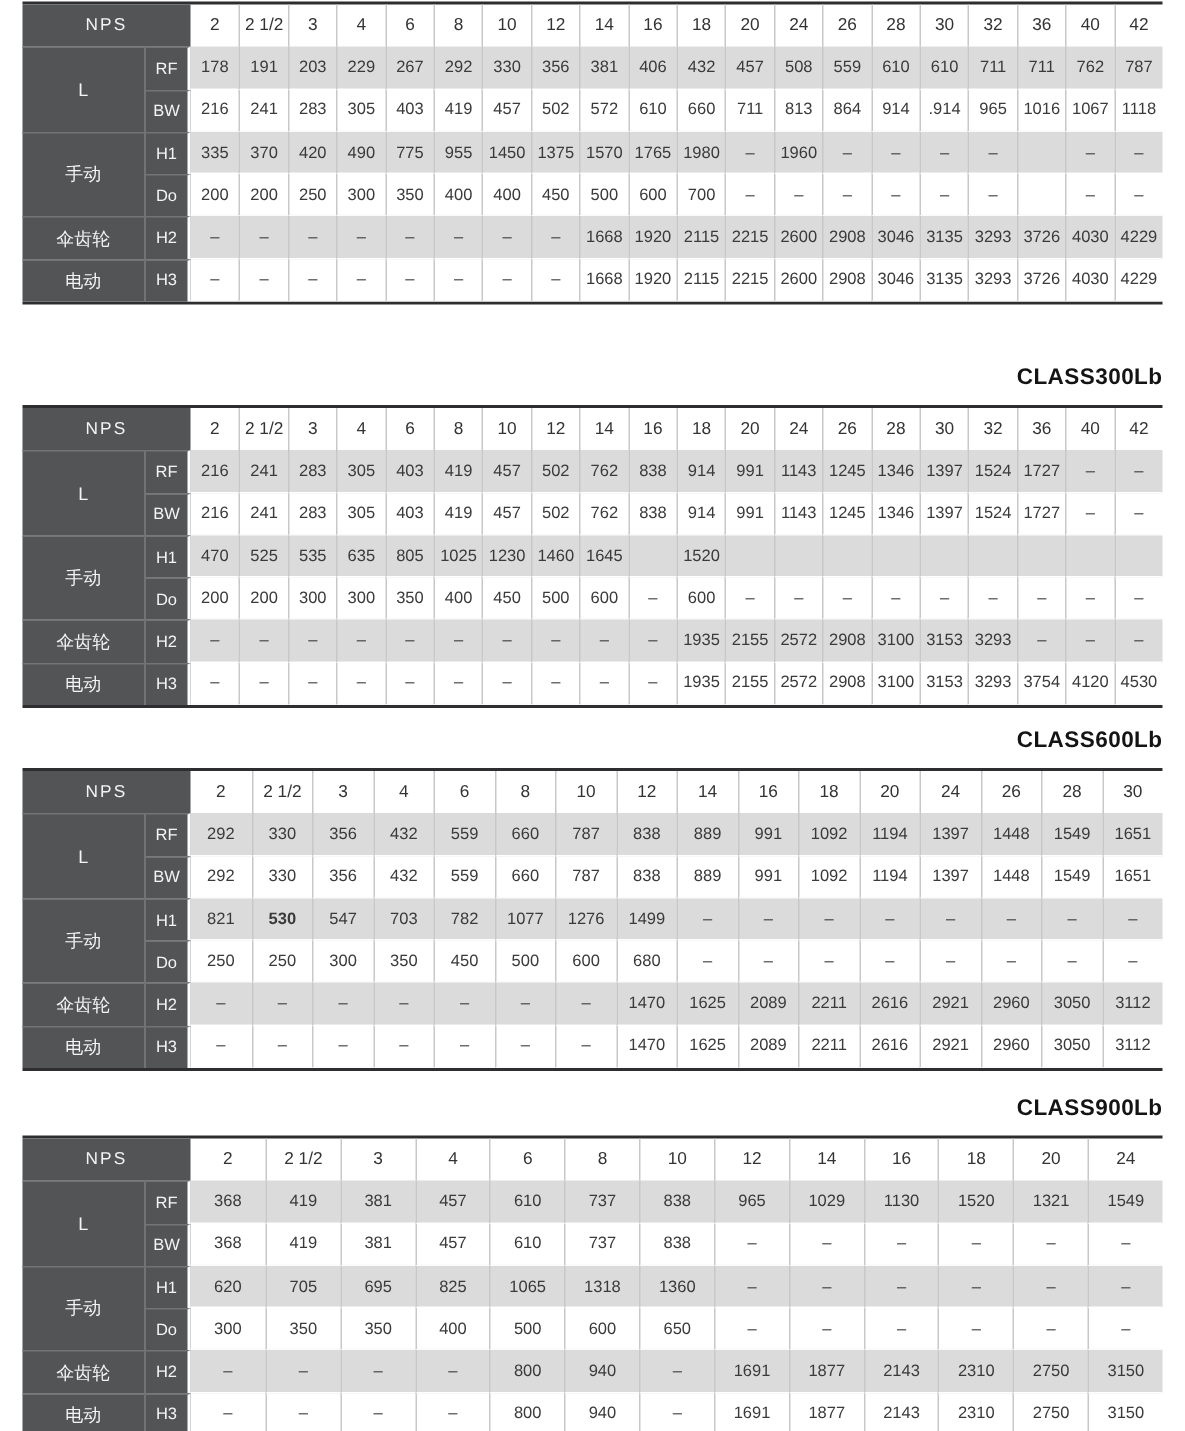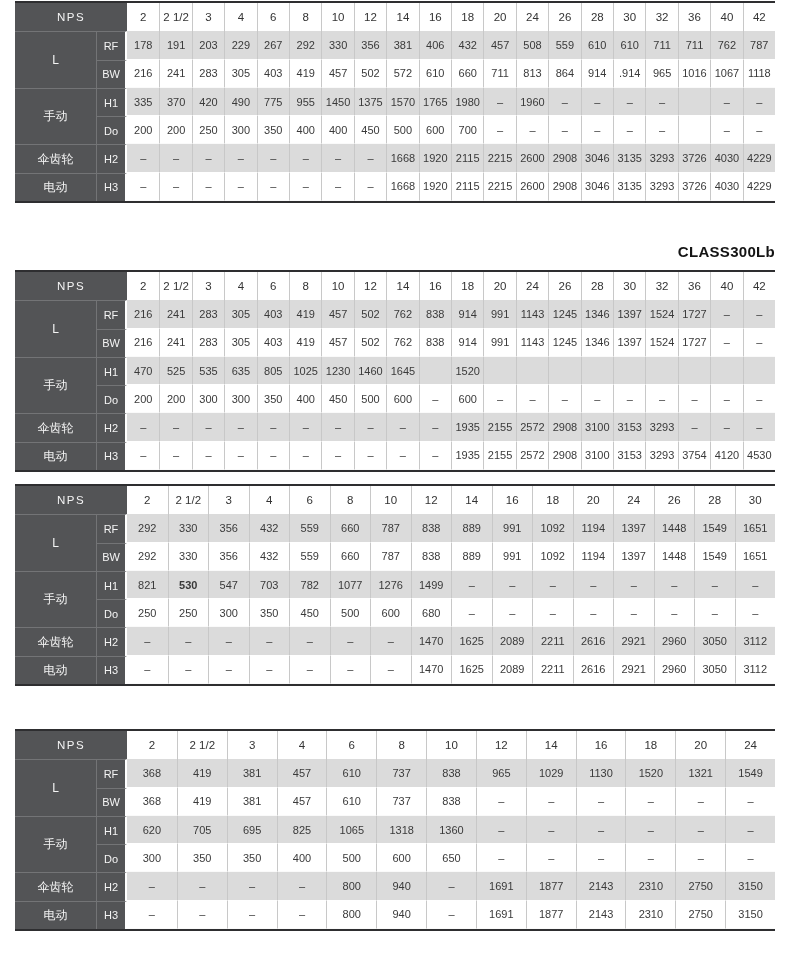--- a/index.html
+++ b/index.html
@@ -347,20 +347,21 @@
       <div class="cell data vline" style="grid-row: 7;">3100</div>
       <div class="cell data vline" style="grid-row: 7;">3153</div>
       <div class="cell data vline" style="grid-row: 7;">3293</div>
       <div class="cell data vline" style="grid-row: 7;">3754</div>
       <div class="cell data vline" style="grid-row: 7;">4120</div>
       <div class="cell data vline" style="grid-row: 7;">4530</div>
     </div>
 </section>
 
 <section class="block" id="block-2">
+  <div class="tbl-title">CLASS600Lb</div>
   <div class="tbl" style="grid-template-columns: 82px 30px repeat(16, 1fr); grid-template-rows: repeat(7, 28.3px);">
       <div class="cell dark corner" style="grid-column: 1 / span 2;">NPS</div>
       <div class="cell colhead">2</div>
       <div class="cell colhead vline">2 1/2</div>
       <div class="cell colhead vline">3</div>
       <div class="cell colhead vline">4</div>
       <div class="cell colhead vline">6</div>
       <div class="cell colhead vline">8</div>
       <div class="cell colhead vline">10</div>
       <div class="cell colhead vline">12</div>
@@ -475,20 +476,21 @@
       <div class="cell data vline" style="grid-row: 7;">2211</div>
       <div class="cell data vline" style="grid-row: 7;">2616</div>
       <div class="cell data vline" style="grid-row: 7;">2921</div>
       <div class="cell data vline" style="grid-row: 7;">2960</div>
       <div class="cell data vline" style="grid-row: 7;">3050</div>
       <div class="cell data vline" style="grid-row: 7;">3112</div>
     </div>
 </section>
 
 <section class="block" id="block-3">
+  <div class="tbl-title">CLASS900Lb</div>
   <div class="tbl" style="grid-template-columns: 82px 30px repeat(13, 1fr); grid-template-rows: repeat(7, 28.3px);">
       <div class="cell dark corner" style="grid-column: 1 / span 2;">NPS</div>
       <div class="cell colhead">2</div>
       <div class="cell colhead vline">2 1/2</div>
       <div class="cell colhead vline">3</div>
       <div class="cell colhead vline">4</div>
       <div class="cell colhead vline">6</div>
       <div class="cell colhead vline">8</div>
       <div class="cell colhead vline">10</div>
       <div class="cell colhead vline">12</div>

